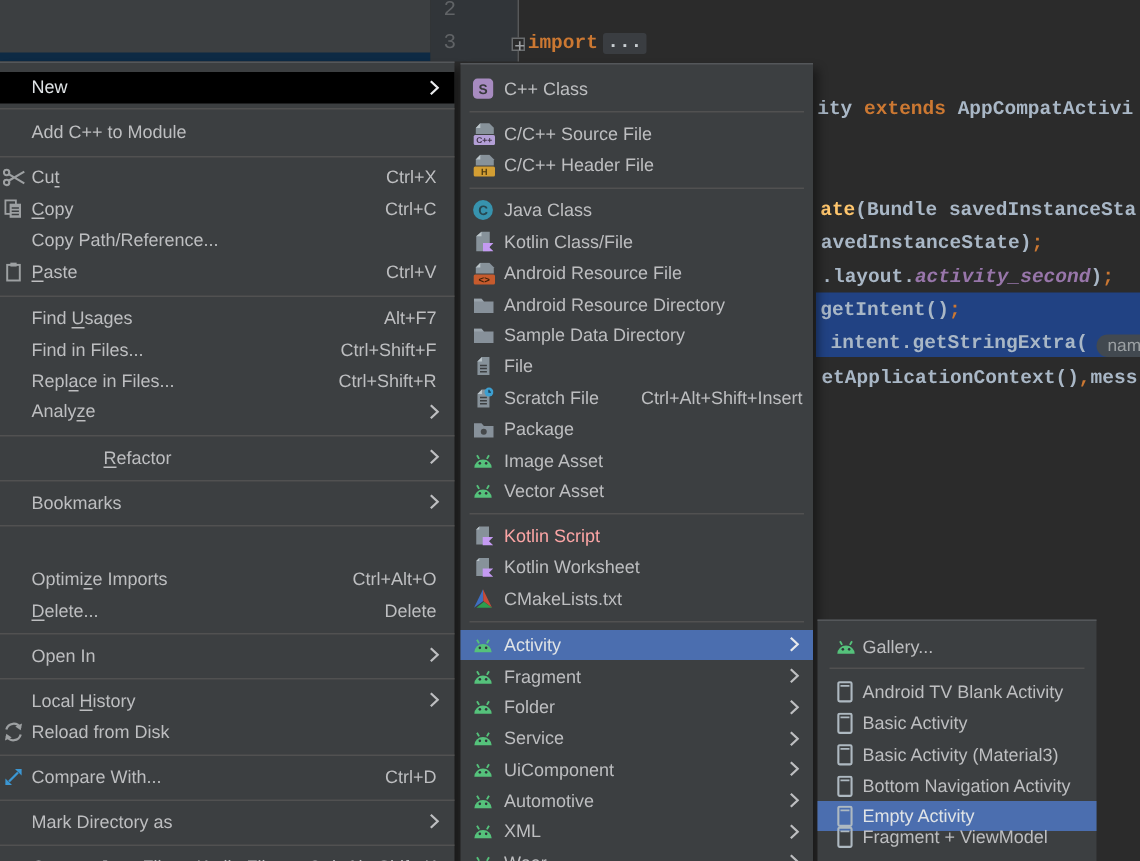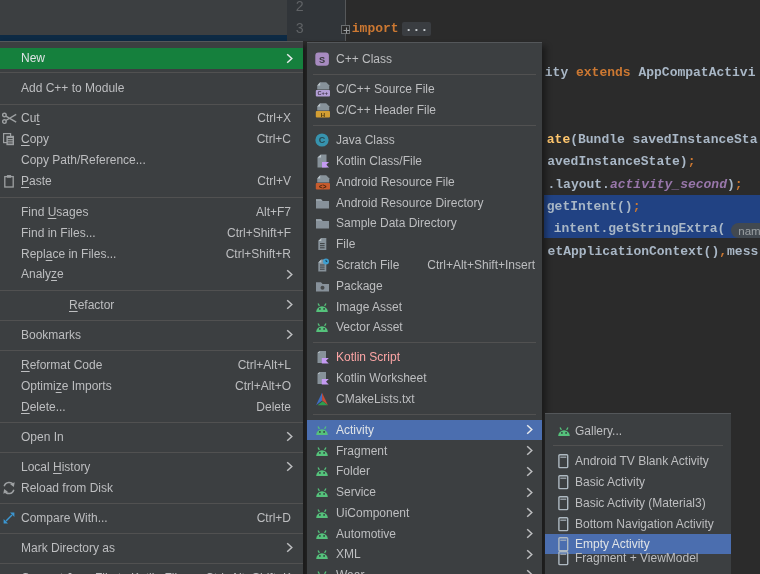--- a/index.html
+++ b/index.html
@@ -23,21 +23,21 @@
     <div style="position:absolute;left:546.8px;top:132.0px;height:16px;line-height:16px;white-space:pre;color:#a9b7c6"><span style="color:#ffc66d">ate</span>(Bundle savedInstanceSta</div>
     <div style="position:absolute;left:547.2px;top:154.3px;height:16px;line-height:16px;white-space:pre;color:#a9b7c6">avedInstanceState)<span style="color:#cc7832">;</span></div>
     <div style="position:absolute;left:547.5px;top:176.7px;height:16px;line-height:16px;white-space:pre;color:#a9b7c6">.layout.<span style="color:#9876aa;font-style:italic">activity_second</span>)<span style="color:#cc7832">;</span></div>
     <div style="position:absolute;left:544px;top:194.6px;width:216px;height:43.7px;background:#214283"></div>
     <div style="position:absolute;left:546.8px;top:199.0px;height:16px;line-height:16px;white-space:pre;color:#a9b7c6">getIntent()<span style="color:#cc7832">;</span></div>
     <div style="position:absolute;left:553.7px;top:221.2px;height:16px;line-height:16px;white-space:pre;color:#a9b7c6">intent.getStringExtra(</div>
     <div style="position:absolute;left:730.8px;top:222.5px;width:40px;height:15.6px;background:#424950;border-radius:7.8px;color:#9ba0a3;font:11.5px 'Liberation Sans',sans-serif;line-height:16.2px;padding-left:7.5px">nam</div>
     <div style="position:absolute;left:547.6px;top:243.5px;height:16px;line-height:16px;white-space:pre;color:#a9b7c6">etApplicationContext()<span style="color:#cc7832">,</span>mess</div>
   </div>
 <div style="position:absolute;left:0;top:41px;width:303px;height:540px;background:#3c3f41;border-top:1.5px solid #54575a;box-shadow:4px 4px 6px rgba(0,0,0,0.4)">
-    <div style="position:absolute;left:0;right:0;top:6.1px;height:20.8px;background:#15803d;">
+    <div style="position:absolute;left:0;right:0;top:6.1px;height:20.8px;background:#000000;">
       <div style="position:absolute;left:21px;top:50%;transform:translateY(-50%);color:#dfe3e6;white-space:nowrap">New</div>
       <div style="position:absolute;right:10px;top:4.9px">
         <svg width="7" height="11" viewBox="0 0 7 11" style="display:block">
           <path d="M1.2 1.2 L5.8 5.5 L1.2 9.8" fill="none" stroke="#e8eaec" stroke-width="1.5"></path>
         </svg>
       </div>
     </div>
     <div style="position:absolute;left:0px;right:0px;top:30.2px;height:1px;background:#515151"></div>
     <div style="position:absolute;left:0;right:0;top:36.1px;height:20.8px;">
       <div style="position:absolute;left:21px;top:50%;transform:translateY(-50%);color:#bdbec0;white-space:nowrap">Add C++ to Module</div>
@@ -111,24 +111,20 @@
     <div style="position:absolute;left:0px;right:0px;top:277.8px;height:1px;background:#515151"></div>
     <div style="position:absolute;left:0;right:0;top:282.6px;height:20.8px;">
       <div style="position:absolute;left:21px;top:50%;transform:translateY(-50%);color:#bdbec0;white-space:nowrap">Bookmarks</div>
       <div style="position:absolute;right:10px;top:4.9px">
         <svg width="7" height="11" viewBox="0 0 7 11" style="display:block">
           <path d="M1.2 1.2 L5.8 5.5 L1.2 9.8" fill="none" stroke="#bdbec0" stroke-width="1.5"></path>
         </svg>
       </div>
     </div>
     <div style="position:absolute;left:0px;right:0px;top:308.0px;height:1px;background:#515151"></div>
-    <div style="position:absolute;left:0;right:0;top:312.6px;height:20.8px;">
-      <div style="position:absolute;left:21px;top:50%;transform:translateY(-50%);color:#bdbec0;white-space:nowrap"><u>R</u>eformat Code</div>
-      <div style="position:absolute;right:12px;top:50%;transform:translateY(-50%);color:#bdbec0;white-space:nowrap">Ctrl+Alt+L</div>
-    </div>
     <div style="position:absolute;left:0;right:0;top:333.4px;height:20.8px;">
       <div style="position:absolute;left:21px;top:50%;transform:translateY(-50%);color:#bdbec0;white-space:nowrap">Optimi<u>z</u>e Imports</div>
       <div style="position:absolute;right:12px;top:50%;transform:translateY(-50%);color:#bdbec0;white-space:nowrap">Ctrl+Alt+O</div>
     </div>
     <div style="position:absolute;left:0;right:0;top:354.2px;height:20.8px;">
       <div style="position:absolute;left:21px;top:50%;transform:translateY(-50%);color:#bdbec0;white-space:nowrap"><u>D</u>elete...</div>
       <div style="position:absolute;right:12px;top:50%;transform:translateY(-50%);color:#bdbec0;white-space:nowrap">Delete</div>
     </div>
     <div style="position:absolute;left:0px;right:0px;top:379.6px;height:1px;background:#515151"></div>
     <div style="position:absolute;left:0;right:0;top:384.2px;height:20.8px;">

